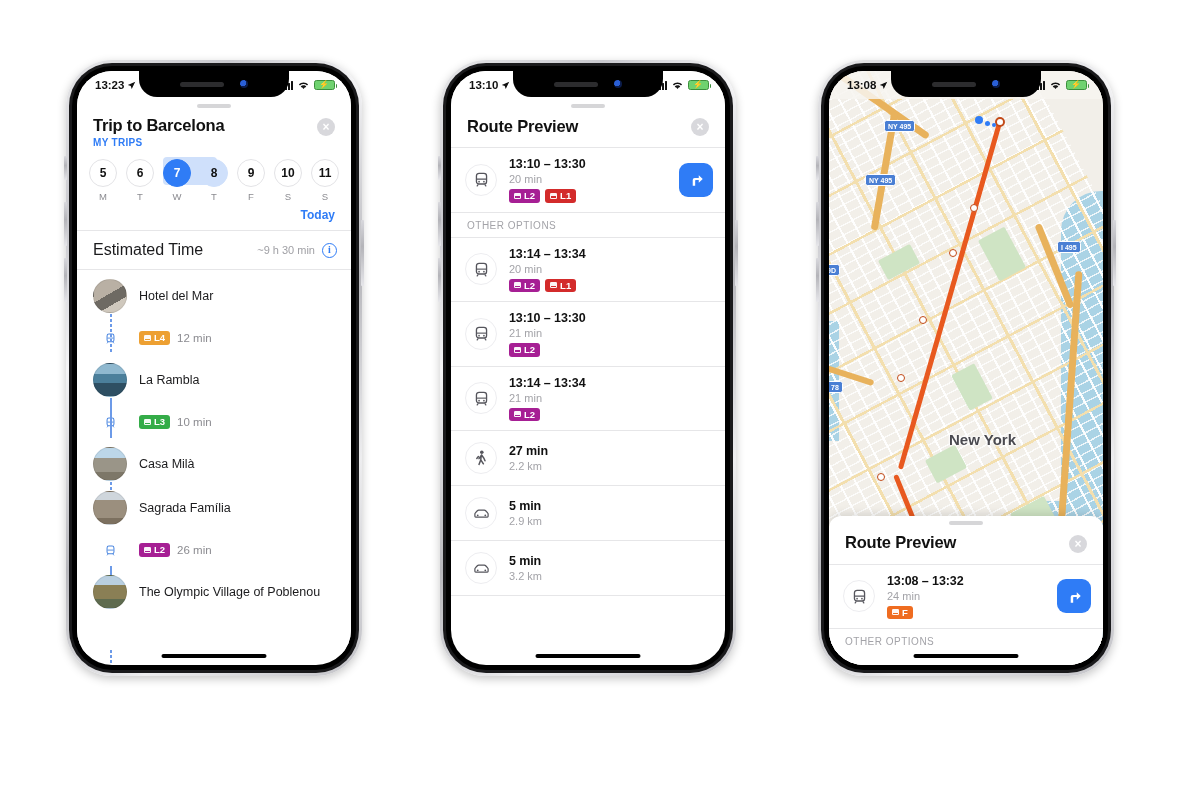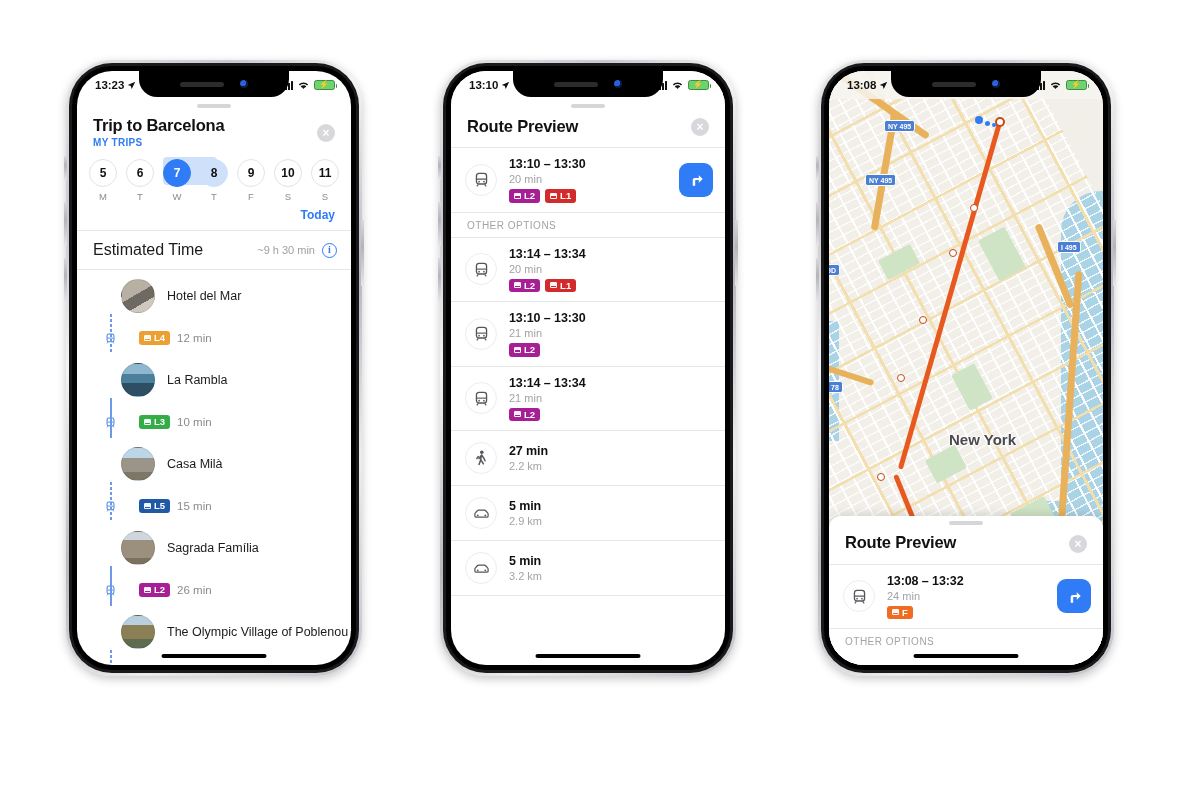--- a/index.html
+++ b/index.html
@@ -97,21 +97,21 @@
     position: absolute; bottom: 7px; left: 50%; transform: translateX(-50%);
     width: 105px; height: 4px; border-radius: 3px; background: #000; z-index: 40;
   }
 
   
   .sheet { background: #fff; }
   .grabber { width: 34px; height: 4px; border-radius: 3px; background: #d6d6d8;
     margin: 5px auto 0; }
   .sheet-head {
     padding: 8px 16px 9px 16px;
-    display: flex; align-items: center; justify-content: space-between;
+    display: flex; align-items: flex-start; justify-content: space-between;
   }
   .sheet-title { font-size: 16.5px; font-weight: bold; color: #111; letter-spacing: -.2px; }
   .sheet-sub { font-size: 10px; font-weight: bold; color: #2f7cf6; letter-spacing: .3px; margin-top: 2px; }
   .close-btn {
     width: 18px; height: 18px; border-radius: 50%;
     background: #d8d8dc; color: #fff; font-size: 12px; line-height: 18px;
     text-align: center; font-weight: bold; flex: 0 0 auto; margin-top: 2px;
   }
 
   
@@ -144,21 +144,21 @@
   .est-right { display: flex; align-items: center; gap: 7px; }
   .est-val { font-size: 11px; color: #a0a0a5; }
   .info-i {
     width: 15px; height: 15px; border-radius: 50%; border: 1.3px solid #2f7cf6;
     color: #2f7cf6; font-size: 10px; font-weight: bold; line-height: 12.5px; text-align: center;
     font-family: "Liberation Serif", serif;
   }
 
   
   .itin { padding: 4px 0 0 0; position: relative; }
-  .stop { display: flex; align-items: center; gap: 12px; padding: 0 0 0 16px; height: 44px; margin-left: 28px; }
+  .stop { display: flex; align-items: center; gap: 12px; padding: 0 0 0 16px; height: 44px; }
   .thumb {
     width: 34px; height: 34px; border-radius: 50%; flex: 0 0 auto;
     border: 1px solid rgba(0,0,0,.07);
     background-size: cover; position: relative; overflow: hidden;
   }
   .stop-name { font-size: 12.5px; color: #1b1b1d; }
   .leg { display: flex; align-items: center; gap: 12px; padding: 0 0 0 16px; height: 40px; }
   .leg-icon { width: 34px; display: flex; justify-content: center; flex: 0 0 auto; }
   .leg-text { display: flex; align-items: center; gap: 7px; }
   .leg-dur { font-size: 11.5px; color: #8b8b90; }
@@ -398,57 +398,38 @@
               </span>
               <span class="leg-dur">10 min</span>
             </div>
           </div>
 
           <div class="stop">
             <div class="thumb" style="background:linear-gradient(180deg,#bcd6e8 0 30%,#9a9588 30% 75%,#7d7768 75%)"></div>
             <div class="stop-name">Casa Milà</div>
           </div>
 
+
+          <div class="stop">
+            <div class="thumb" style="background:linear-gradient(180deg,#cfd6dc 0 25%,#9b8f7e 25% 80%,#7c705f 80%)"></div>
+            <div class="stop-name">Sagrada Família</div>
+          </div>
+
           <div class="leg">
             <div class="leg-icon">
               <div class="tr-dot" style="position:static;left:auto">
                 <svg width="11" height="11" viewBox="0 0 16 16">
                   <rect x="3" y="1.6" width="10" height="11" rx="2.6" fill="none" stroke="#4a86e0" stroke-width="1.5"></rect>
                   <line x1="3.6" y1="7.4" x2="12.4" y2="7.4" stroke="#4a86e0" stroke-width="1.3"></line>
                   <line x1="4.6" y1="13" x2="3" y2="15" stroke="#4a86e0" stroke-width="1.3"></line>
                   <line x1="11.4" y1="13" x2="13" y2="15" stroke="#4a86e0" stroke-width="1.3"></line>
                 </svg>
               </div>
             </div>
             <div class="leg-text">
-              <span class="line-badge" style="background:#2159a6;color:#2159a6">
-                <span class="lb-glyph"></span>
-                <span style="color:#fff">L5</span>
-              </span>
-              <span class="leg-dur">15 min</span>
-            </div>
-          </div>
-
-          <div class="stop">
-            <div class="thumb" style="background:linear-gradient(180deg,#cfd6dc 0 25%,#9b8f7e 25% 80%,#7c705f 80%)"></div>
-            <div class="stop-name">Sagrada Família</div>
-          </div>
-
-          <div class="leg">
-            <div class="leg-icon">
-              <div class="tr-dot" style="position:static;left:auto">
-                <svg width="11" height="11" viewBox="0 0 16 16">
-                  <rect x="3" y="1.6" width="10" height="11" rx="2.6" fill="none" stroke="#4a86e0" stroke-width="1.5"></rect>
-                  <line x1="3.6" y1="7.4" x2="12.4" y2="7.4" stroke="#4a86e0" stroke-width="1.3"></line>
-                  <line x1="4.6" y1="13" x2="3" y2="15" stroke="#4a86e0" stroke-width="1.3"></line>
-                  <line x1="11.4" y1="13" x2="13" y2="15" stroke="#4a86e0" stroke-width="1.3"></line>
-                </svg>
-              </div>
-            </div>
-            <div class="leg-text">
               <span class="line-badge" style="background:#a61f94;color:#a61f94">
                 <span class="lb-glyph"></span>
                 <span style="color:#fff">L2</span>
               </span>
               <span class="leg-dur">26 min</span>
             </div>
           </div>
 
           <div class="stop">
             <div class="thumb" style="background:linear-gradient(180deg,#b9cfe0 0 28%,#8a7f55 28% 72%,#5e6b4f 72%)"></div>

